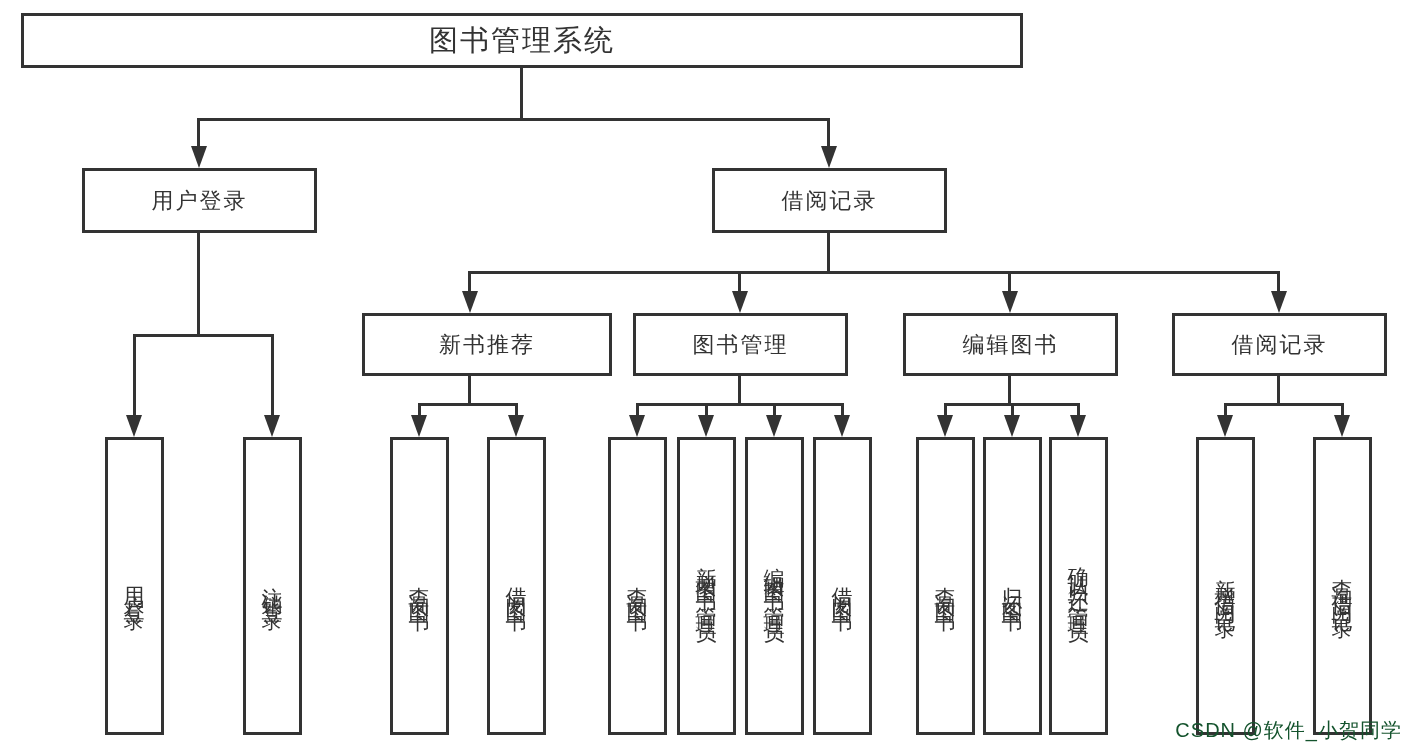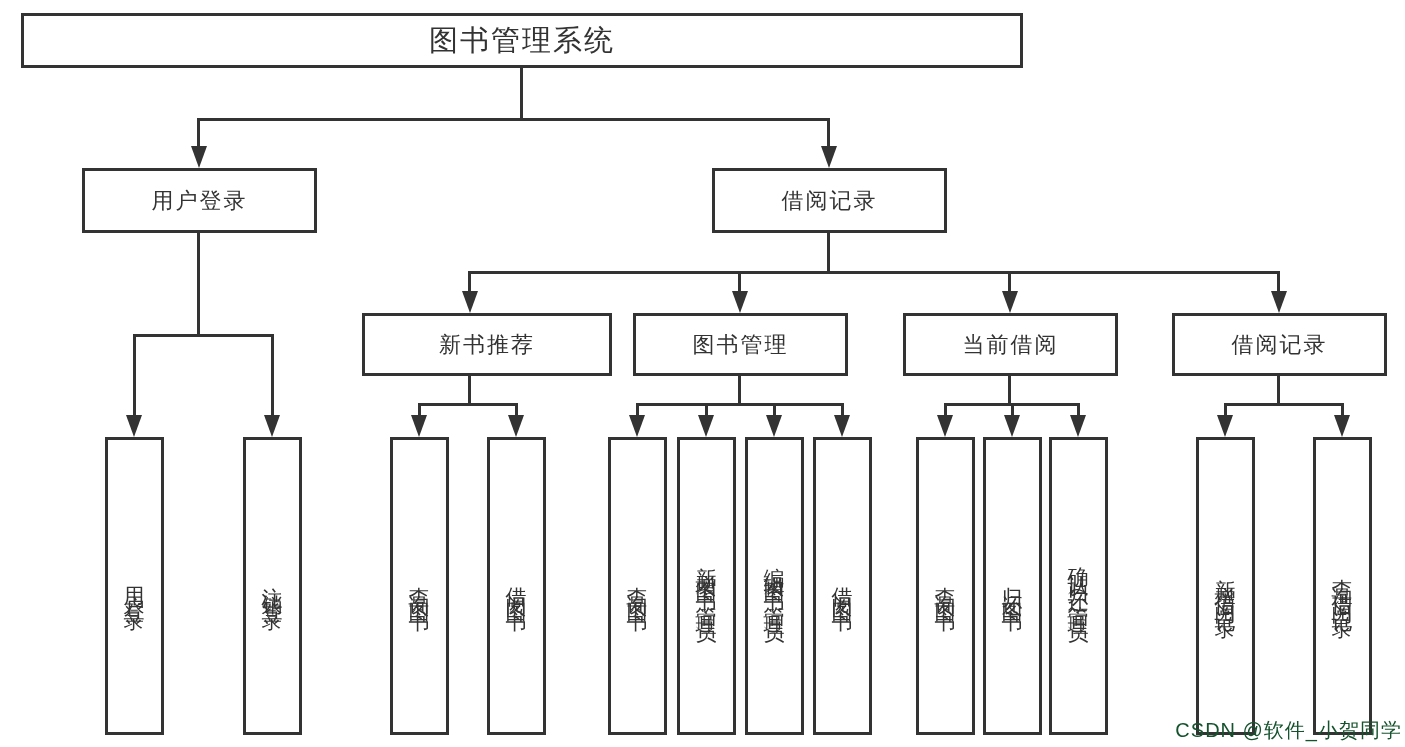--- a/index.html
+++ b/index.html
@@ -60,21 +60,21 @@
   <div class="arrow" style="left:462px;top:291px"></div>
   <div class="line" style="left:738px;top:271px;width:3px;height:24px"></div>
   <div class="arrow" style="left:732px;top:291px"></div>
   <div class="line" style="left:1008px;top:271px;width:3px;height:24px"></div>
   <div class="arrow" style="left:1002px;top:291px"></div>
   <div class="line" style="left:1277px;top:271px;width:3px;height:24px"></div>
   <div class="arrow" style="left:1271px;top:291px"></div>
 
   <div class="box hbox" style="left:362px;top:313px;width:250px;height:63px">新书推荐</div>
   <div class="box hbox" style="left:633px;top:313px;width:215px;height:63px">图书管理</div>
-  <div class="box hbox" style="left:903px;top:313px;width:215px;height:63px">当前借阅</div>
+  <div class="box hbox" style="left:903px;top:313px;width:215px;height:63px">编辑图书</div>
   <div class="box hbox" style="left:1172px;top:313px;width:215px;height:63px">借阅记录</div>
 
   <div class="line" style="left:468px;top:376px;width:3px;height:30px"></div>
   <div class="line" style="left:418px;top:403px;width:100px;height:3px"></div>
   <div class="line" style="left:418px;top:403px;width:3px;height:14px"></div>
   <div class="arrow" style="left:411px;top:415px"></div>
   <div class="line" style="left:515px;top:403px;width:3px;height:14px"></div>
   <div class="arrow" style="left:508px;top:415px"></div>
 
   <div class="line" style="left:738px;top:376px;width:3px;height:30px"></div>

